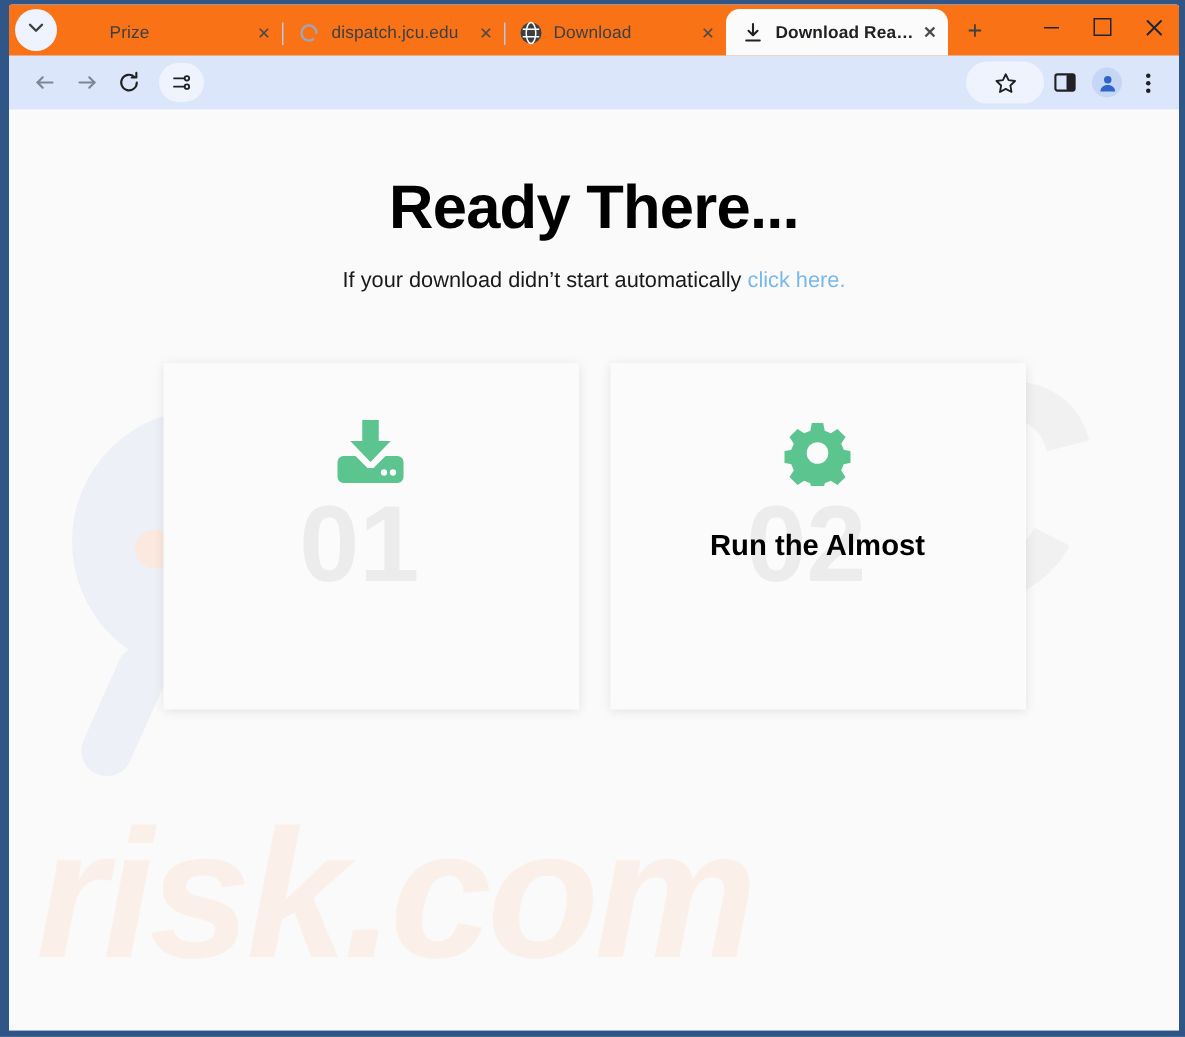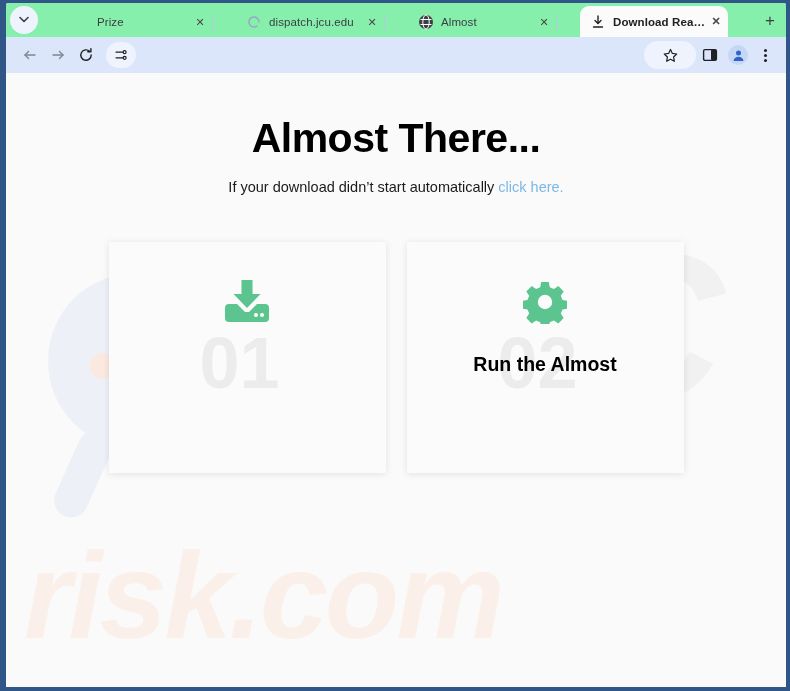--- a/index.html
+++ b/index.html
@@ -23,24 +23,23 @@
     width: 780px; height: 684px;
     background: #dce6fa;
     border-radius: 2px 2px 0 0;
     overflow: hidden;
   }
 
   
   .tabstrip {
     position: relative;
     height: 34px;
-    background: #86efac;
+    background: #f97316;
     display: flex;
     align-items: flex-end;
-    gap: 24px;
   }
   .tabsearch {
     width: 28px; height: 28px;
     margin: 0 2px 3px 4px;
     border-radius: 50%;
     background: #eef3fe;
     display: flex; align-items: center; justify-content: center;
     flex: 0 0 auto;
   }
   .tabsearch svg { width: 12px; height: 12px; }
@@ -323,21 +322,21 @@
       </div>
 
       <div class="tab">
         <span class="favicon">
           <svg viewBox="0 0 16 16">
             <circle cx="8" cy="8" r="7" fill="#3c4043"></circle>
             <path d="M2.5 5.5h11M2.5 10.5h11" stroke="#fff" stroke-width="1"></path>
             <ellipse cx="8" cy="8" rx="3.2" ry="7" fill="none" stroke="#fff" stroke-width="1"></ellipse>
           </svg>
         </span>
-        <span class="tab-title">Almost</span>
+        <span class="tab-title">Download</span>
         <span class="tab-close">✕</span>
         <span class="sep"></span>
       </div>
 
       <div class="tab active">
         <span class="favicon">
           <svg viewBox="0 0 16 16" fill="none" stroke="#202124" stroke-width="1.4" stroke-linecap="round" stroke-linejoin="round">
             <path d="M8 2v7"></path>
             <polyline points="5,6.5 8,9.5 11,6.5"></polyline>
             <path d="M3.5 13h9"></path>
@@ -423,21 +422,21 @@
       <div class="wm wm-glass-handle"></div>
       <div class="wm wm-dot wm-d1"></div>
       <div class="wm wm-dot wm-d2"></div>
       <div class="wm wm-dot wm-d3"></div>
       <div class="wm wm-dot wm-d4"></div>
       <div class="wm wm-dot wm-d5"></div>
       <div class="wm wm-pc">PC</div>
       <div class="wm wm-risk">risk.com</div>
 
       <div class="content">
-        <h1 class="headline">Almost There...</h1>
+        <h1 class="headline">Ready There...</h1>
 
         <div class="subline">
           <span>If your download didn’t start automatically </span><a href="#">click here.</a>
         </div>
 
         <div class="cards">
 
           <div class="card">
             <div class="card-num">01</div>
             <div class="card-icon">

